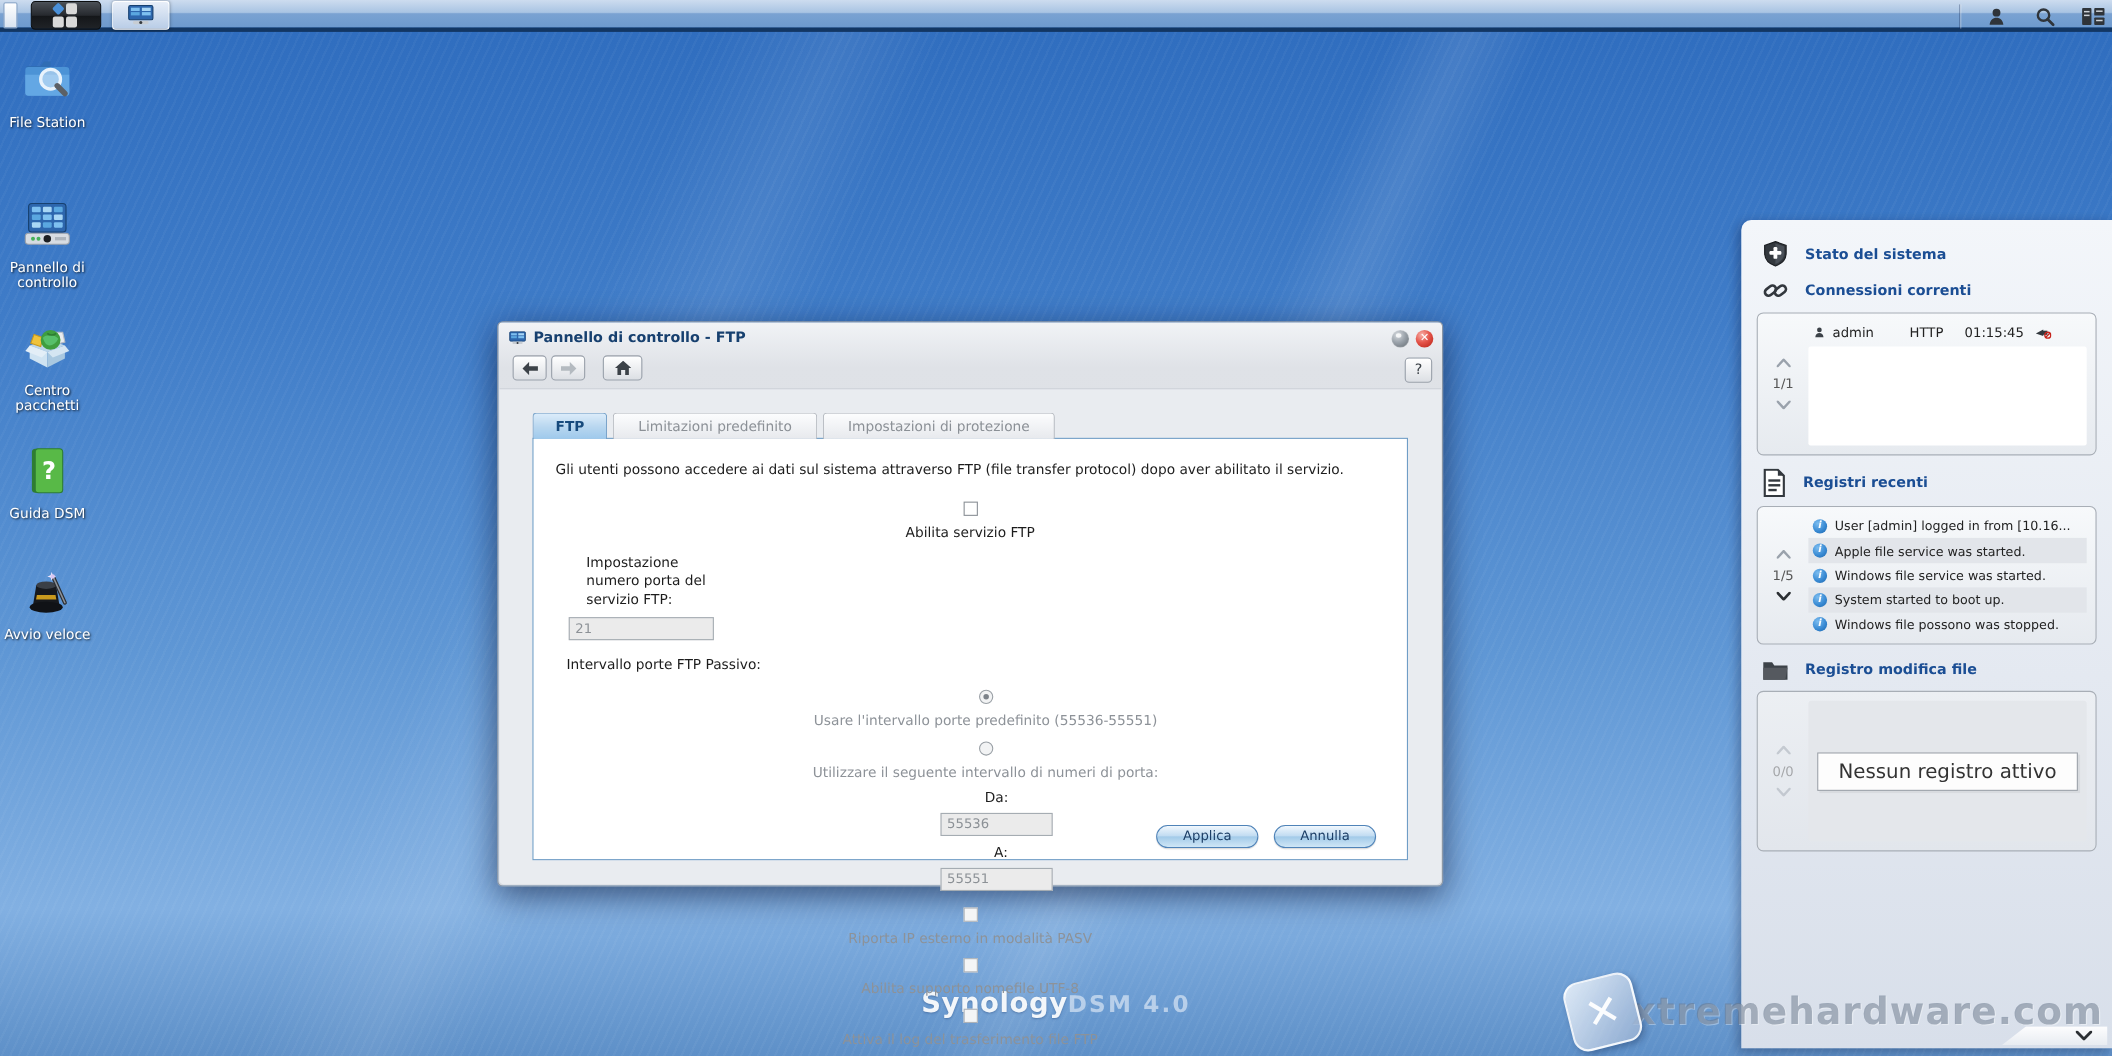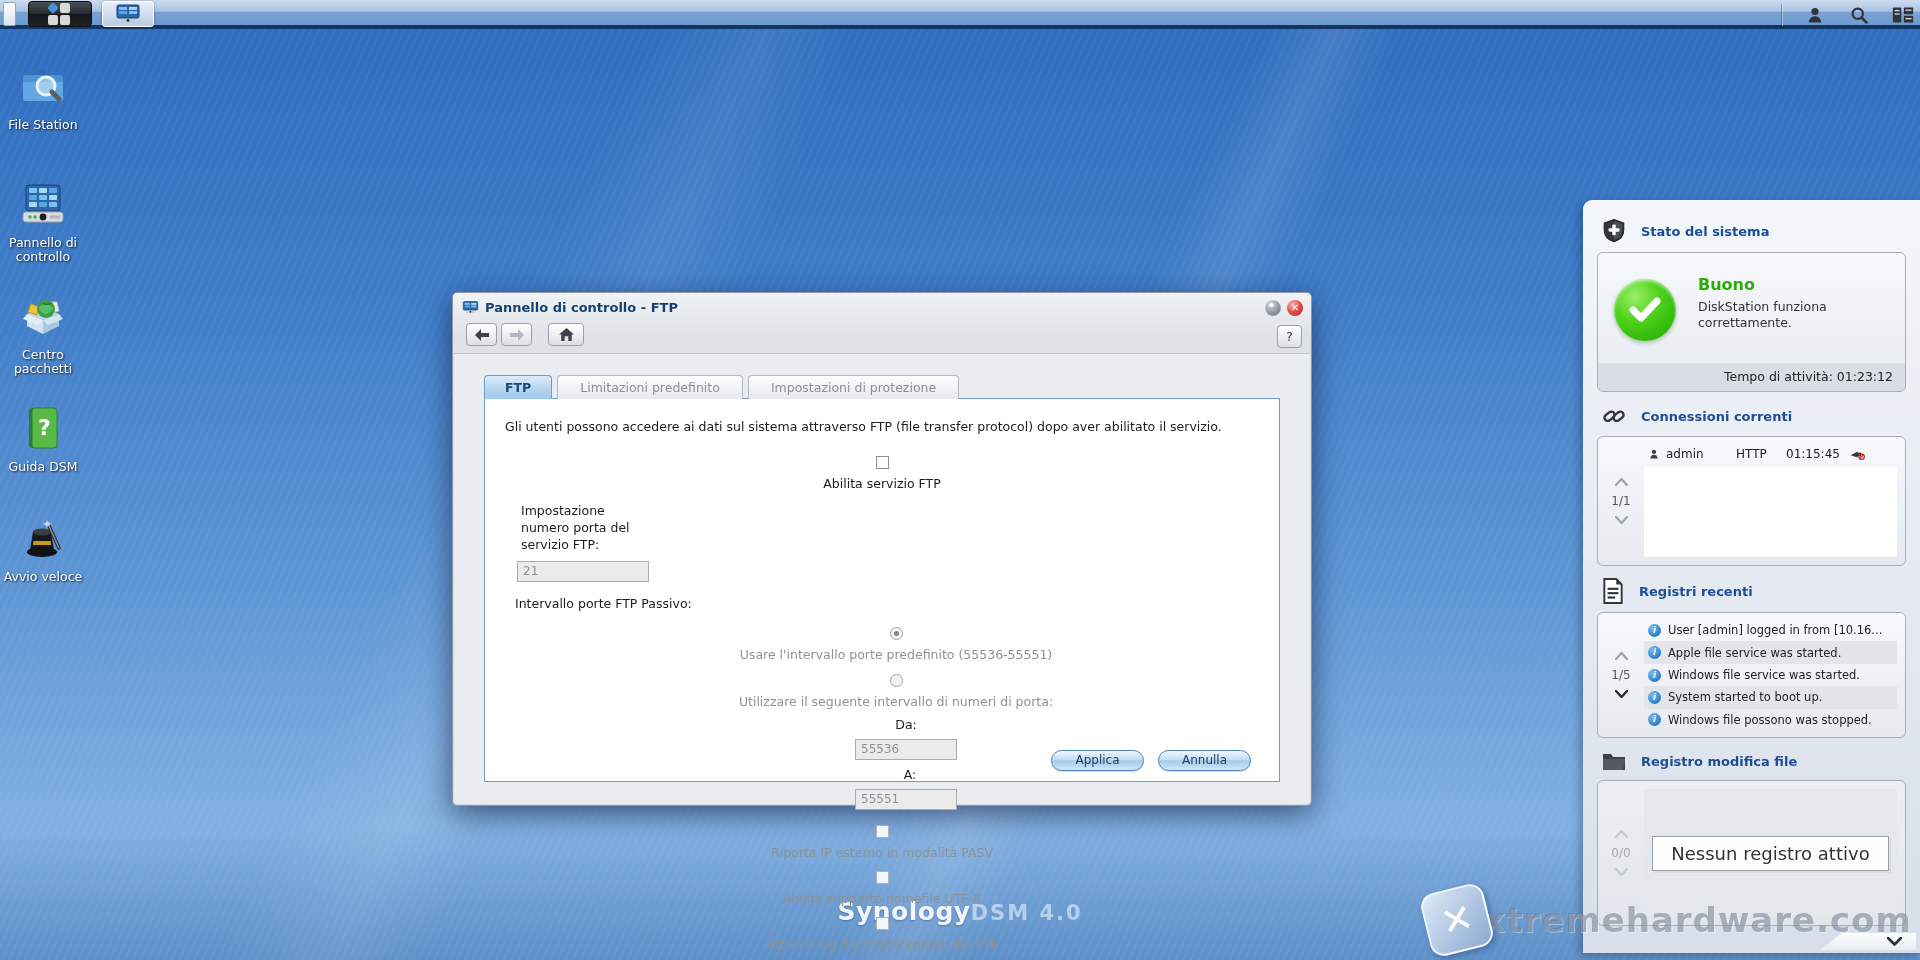--- a/index.html
+++ b/index.html
@@ -192,21 +192,21 @@
           <rect x="3" y="8" width="6" height="1.6" fill="#cfd4da"></rect>
         <rect x="14" y="1" width="11" height="8" rx="1" fill="#2f343a"></rect>
           <rect x="16" y="3.5" width="7" height="1.6" fill="#cfd4da"></rect>
         <rect x="14" y="11" width="11" height="8" rx="1" fill="#2f343a"></rect>
           <rect x="16" y="13.5" width="7" height="1.6" fill="#cfd4da"></rect>
       </svg>
     </div>
   </div>
 </div>
 
-<div class="dicon" style="top:62px;">
+<div class="dicon" style="top:48px;">
   <svg class="ic" viewBox="0 0 48 48">
     <path d="M5 12h13l3-4h6v5H5z" fill="#2f6db4"></path>
     <rect x="4" y="13" width="40" height="26" rx="3" fill="#4c93d6"></rect>
     <path d="M4 20h40v16a3 3 0 0 1-3 3H7a3 3 0 0 1-3-3z" fill="#63a7e4"></path>
     <circle cx="27" cy="24" r="9" fill="rgba(215,235,250,0.55)" stroke="#e8f3fc" stroke-width="3"></circle>
     <line x1="33" y1="30" x2="40" y2="37" stroke="#5b6066" stroke-width="5" stroke-linecap="round"></line>
   </svg>
   <div class="lbl">File Station</div>
 </div>
 
@@ -320,21 +320,21 @@
 
     <div class="content">
       <div class="desc">Gli utenti possono accedere ai dati sul sistema attraverso FTP (file transfer protocol) dopo aver abilitato il servizio.</div>
 
       <div class="row" style="margin-top:22px;">
         <span class="cb"></span>
         <span>Abilita servizio FTP</span>
       </div>
 
       <div class="row" style="margin-top:12px; align-items:flex-start;">
-        <div style="width:128px; margin-left:16px; line-height:1.35;">Impostazione numero porta del servizio FTP:</div>
+        <div style="width:128px; margin-left:28px; line-height:1.35;">Impostazione numero porta del servizio FTP:</div>
         <div class="field" style="width:132px; margin-left:12px;">21</div>
       </div>
 
       <div style="margin-top:14px; margin-left:10px;">Intervallo porte FTP Passivo:</div>
 
       <div class="row" style="margin-top:16px; margin-left:28px;">
         <span class="radio sel"></span>
         <span class="dis-lbl">Usare l'intervallo porte predefinito (55536-55551)</span>
       </div>
 
@@ -377,30 +377,20 @@
 <div class="widget">
 
   <div class="w-head">
     <svg width="26" height="26" viewBox="0 0 24 24">
       <path d="M12 1.5l9 3.2v6.3c0 5.3-3.8 9.2-9 11-5.2-1.8-9-5.7-9-11V4.7z" fill="#33383e" stroke="#1c1f23"></path>
       <path d="M12 3l7.4 2.6v5.4c0 4.4-3.1 7.7-7.4 9.3z" fill="#4a5058"></path>
       <rect x="10.4" y="6" width="3.2" height="10" rx="1" fill="#fff"></rect>
       <rect x="7" y="9.4" width="10" height="3.2" rx="1" fill="#fff"></rect>
     </svg>
     <span class="ht">Stato del sistema</span>
-  </div>
-  <div class="panel status-panel">
-    <div class="status-circle">
-      <svg width="34" height="28" viewBox="0 0 34 28">
-          <polyline points="5,14 13,22 29,5" fill="none" stroke="#ffffff" stroke-width="7" stroke-linecap="round" stroke-linejoin="round"></polyline>
-        </svg>
-    </div>
-    <div class="status-title">Buono</div>
-    <div class="status-desc">DiskStation funziona correttamente.</div>
-    <div class="status-uptime">Tempo di attività: 01:23:12</div>
   </div>
 
   <div class="w-head">
     <svg width="26" height="24" viewBox="0 0 24 24">
       <rect x="2" y="9" width="11" height="6.5" rx="3.2" fill="none" stroke="#33383e" stroke-width="2.4" transform="rotate(-38 7.5 12.2)"></rect>
       <rect x="11" y="9" width="11" height="6.5" rx="3.2" fill="none" stroke="#33383e" stroke-width="2.4" transform="rotate(-38 16.5 12.2)"></rect>
     </svg>
     <span class="ht">Connessioni correnti</span>
   </div>
   <div class="panel conn-panel">

